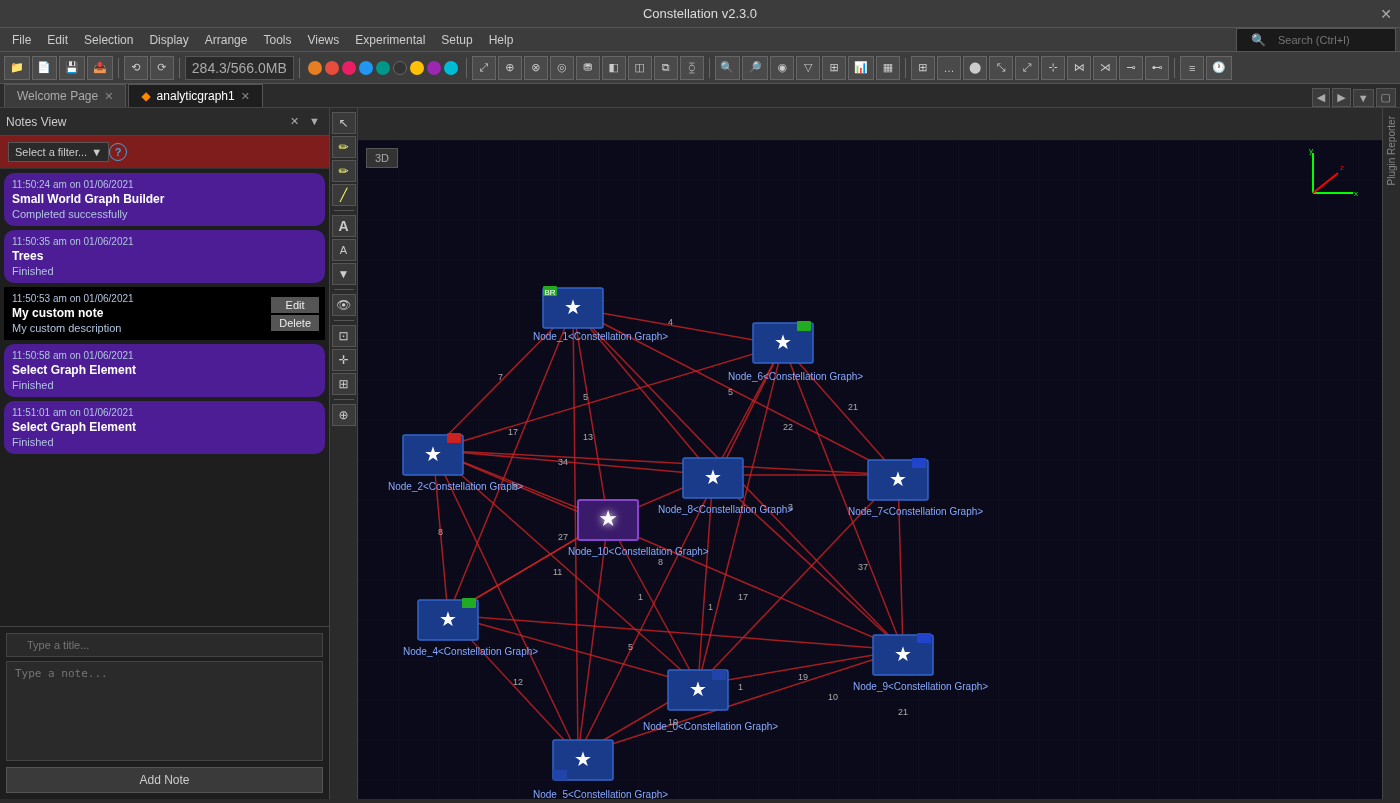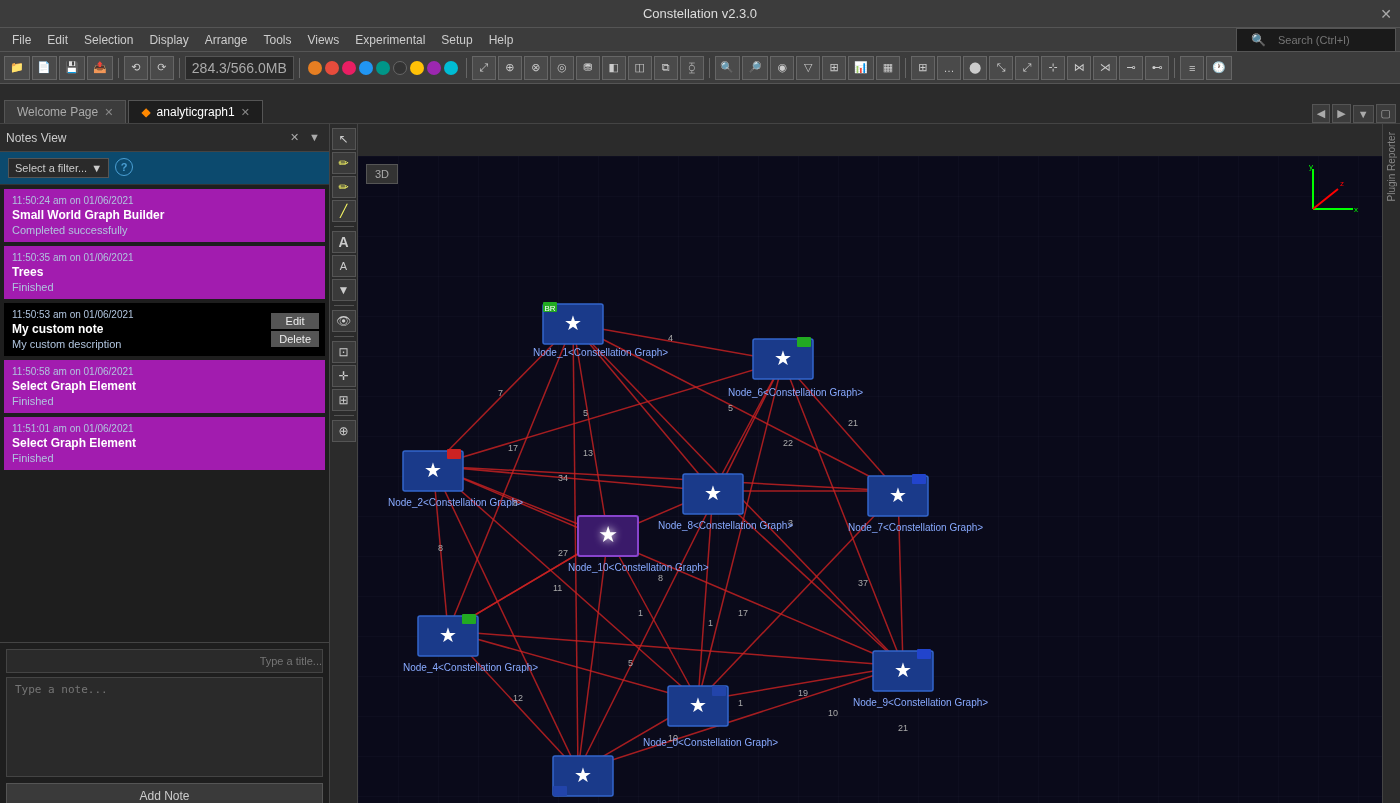--- a/index.html
+++ b/index.html
@@ -126,22 +126,22 @@
       cursor: pointer;
       color: #aaa;
       font-size: 11px;
       padding: 1px 3px;
     }
 
     
     #filter-bar {
       padding: 6px 8px;
       display: flex;
-      gap: 6px;
-      background: #0c4a6e;
+      align-items: center;
+      background: #7f1d1d;
       border-bottom: 1px solid #333;
     }
     #filter-dropdown {
       background: #2a2a2a;
       border: 1px solid #555;
       color: #ccc;
       padding: 3px 6px;
       font-size: 11px;
       cursor: pointer;
       display: flex;
@@ -169,21 +169,21 @@
       overflow-y: auto;
       padding: 4px;
     }
 
     .note-item {
       margin-bottom: 4px;
       padding: 6px 8px;
       cursor: pointer;
       position: relative;
     }
-    .note-item.blue { background: #a21caf; }
+    .note-item.blue { background: #4c1d95; border-radius: 10px; }
     .note-item.purple { background: #000000; }
     .note-item .note-timestamp { font-size: 10px; color: #b0c4de; margin-bottom: 2px; }
     .note-item .note-title { font-size: 12px; color: #fff; font-weight: bold; margin-bottom: 2px; }
     .note-item .note-status { font-size: 11px; color: #b0c4de; }
     .note-item .note-actions {
       position: absolute;
       right: 6px;
       top: 50%;
       transform: translateY(-50%);
       display: flex;
@@ -203,24 +203,23 @@
     
     #note-inputs {
       border-top: 1px solid #444;
       padding: 6px;
     }
     #note-title-input {
       width: 100%;
       background: #2a2a2a;
       border: 1px solid #444;
       color: #888;
-      padding: 5px 0;
+      padding: 5px 20px;
       font-size: 11px;
       margin-bottom: 4px;
-      text-align: right;
     }
     #note-body-input {
       width: 100%;
       background: #2a2a2a;
       border: 1px solid #444;
       color: #888;
       padding: 5px 8px;
       font-size: 11px;
       height: 100px;
       resize: none;
@@ -233,21 +232,21 @@
       border: 1px solid #555;
       color: #ccc;
       padding: 5px;
       cursor: pointer;
       font-size: 12px;
     }
 
     
     #tab-bar {
       background: #2b2b2b;
-      height: 40px;
+      height: 24px;
       display: flex;
       align-items: flex-end;
       border-bottom: 1px solid #444;
       padding: 0 4px;
     }
     .tab {
       padding: 4px 12px;
       background: #3c3c3c;
       border: 1px solid #555;
       border-bottom: none;

